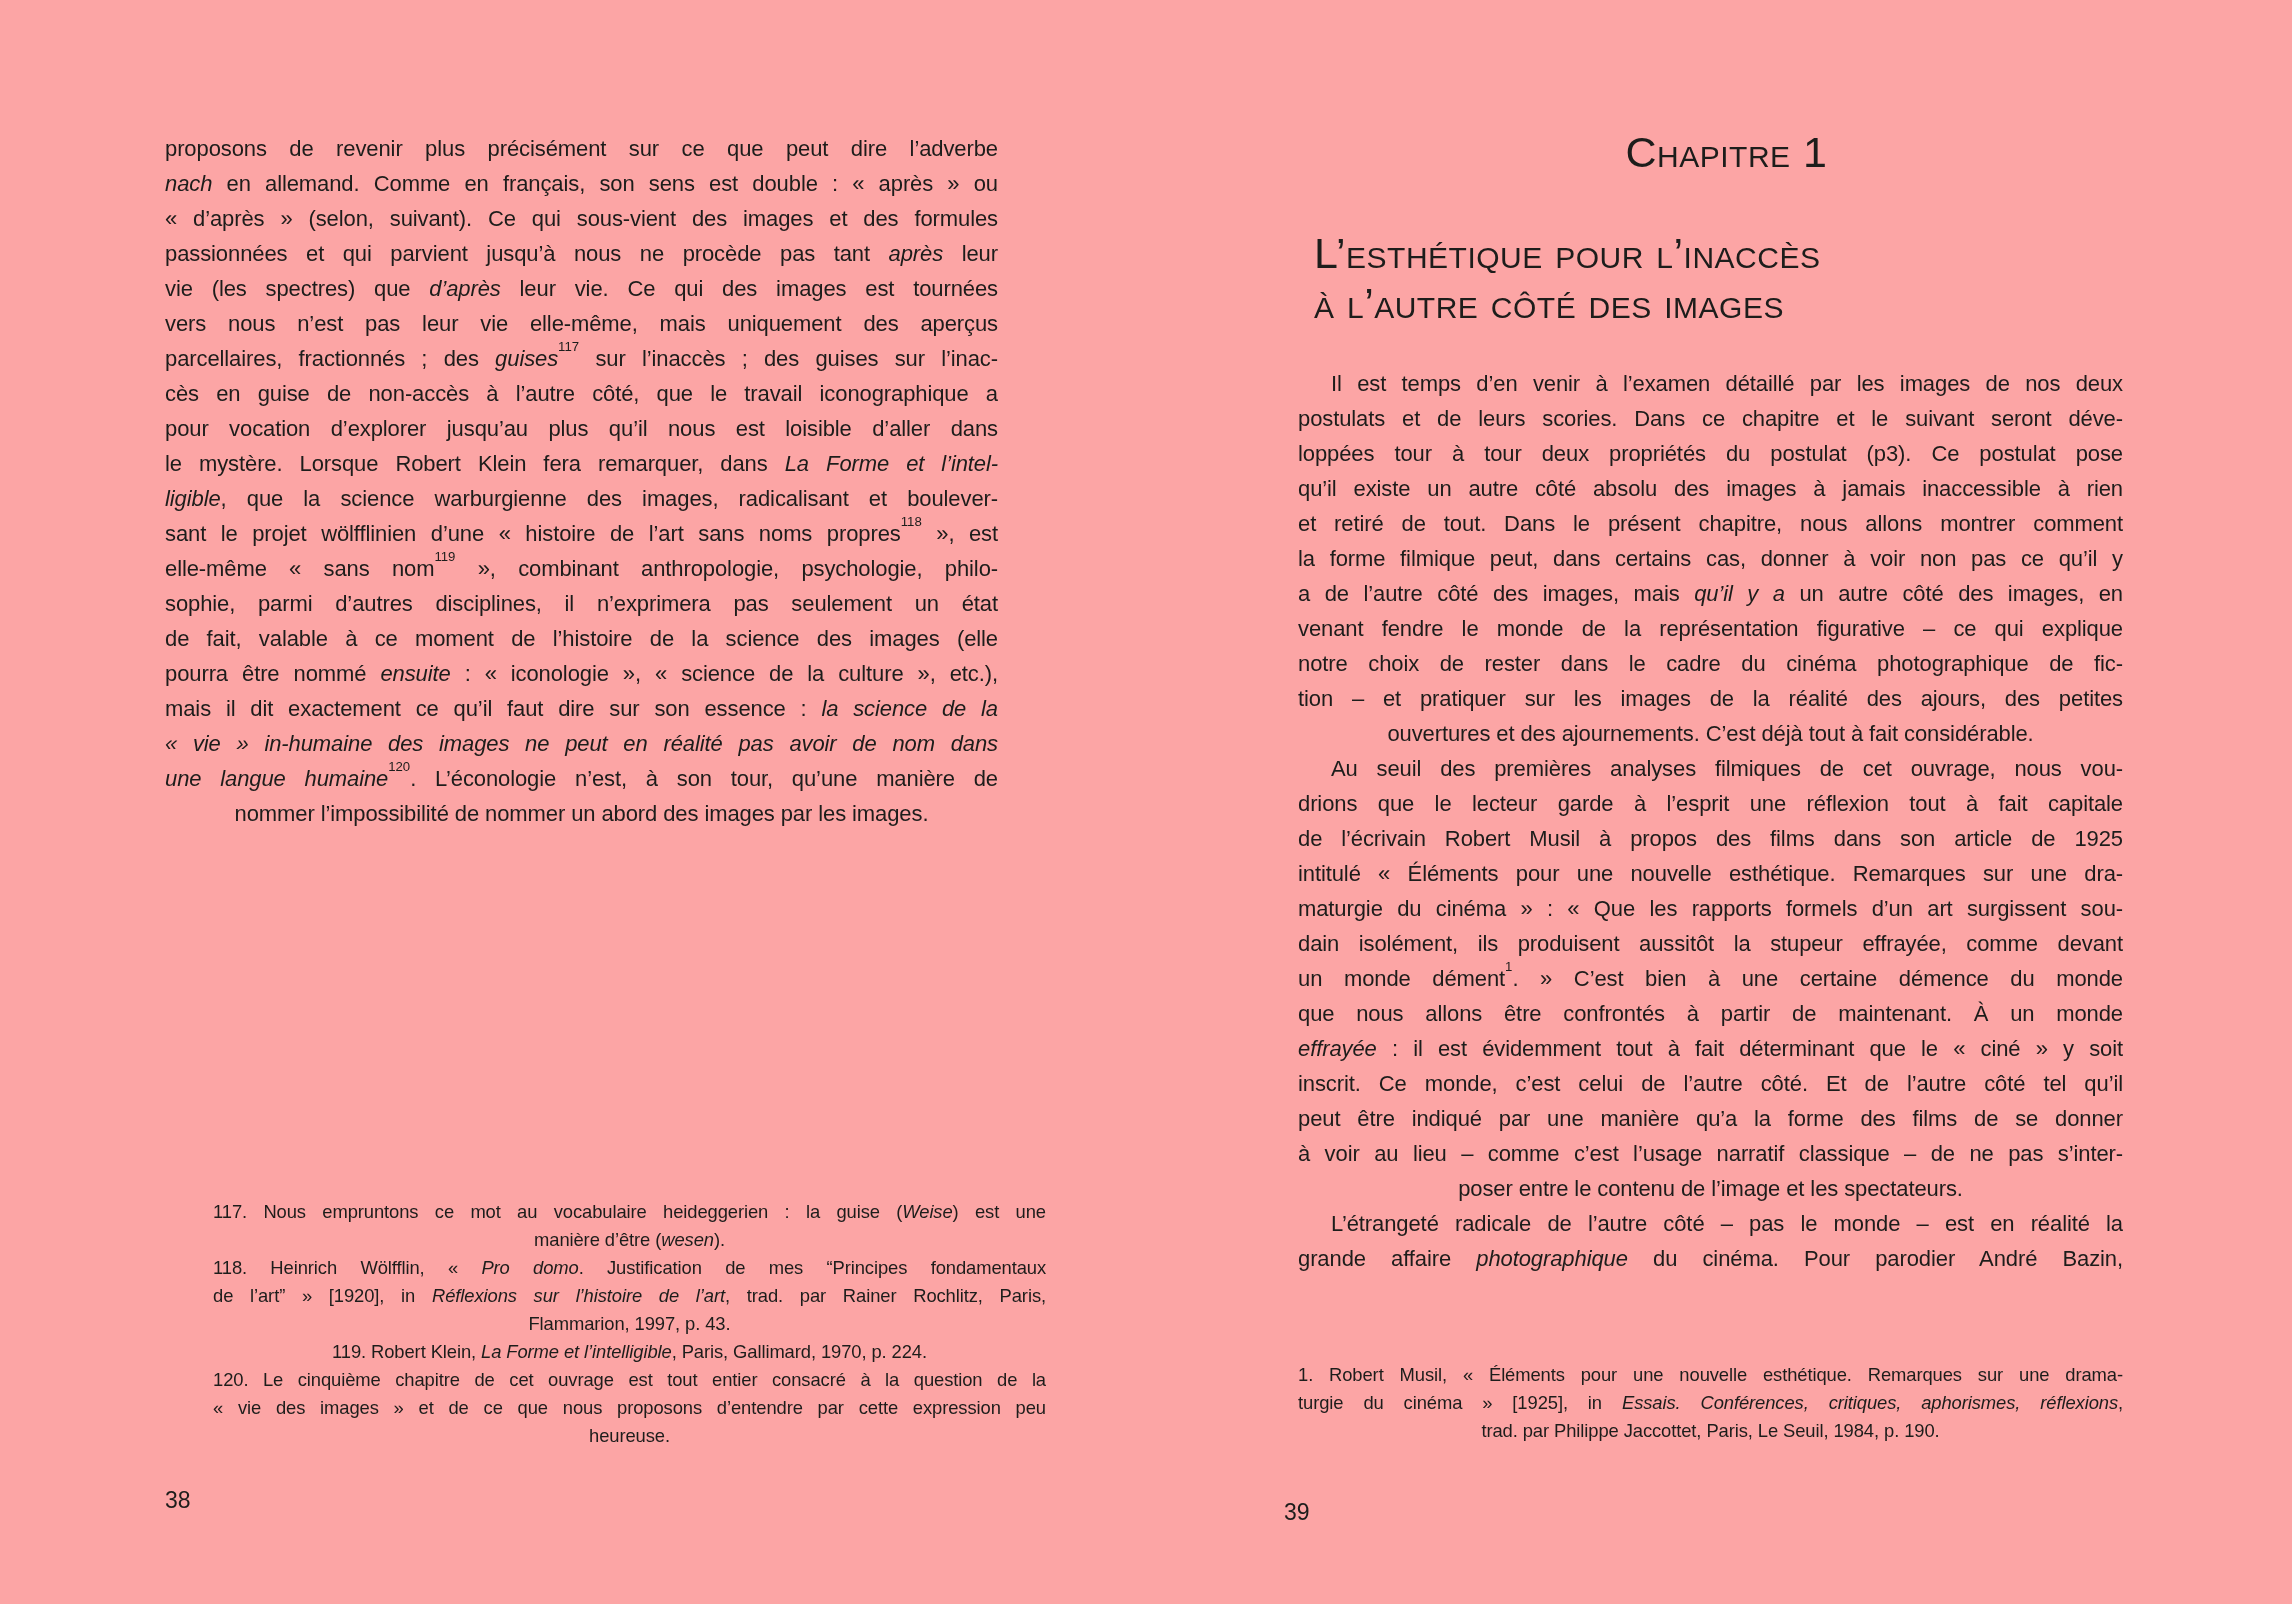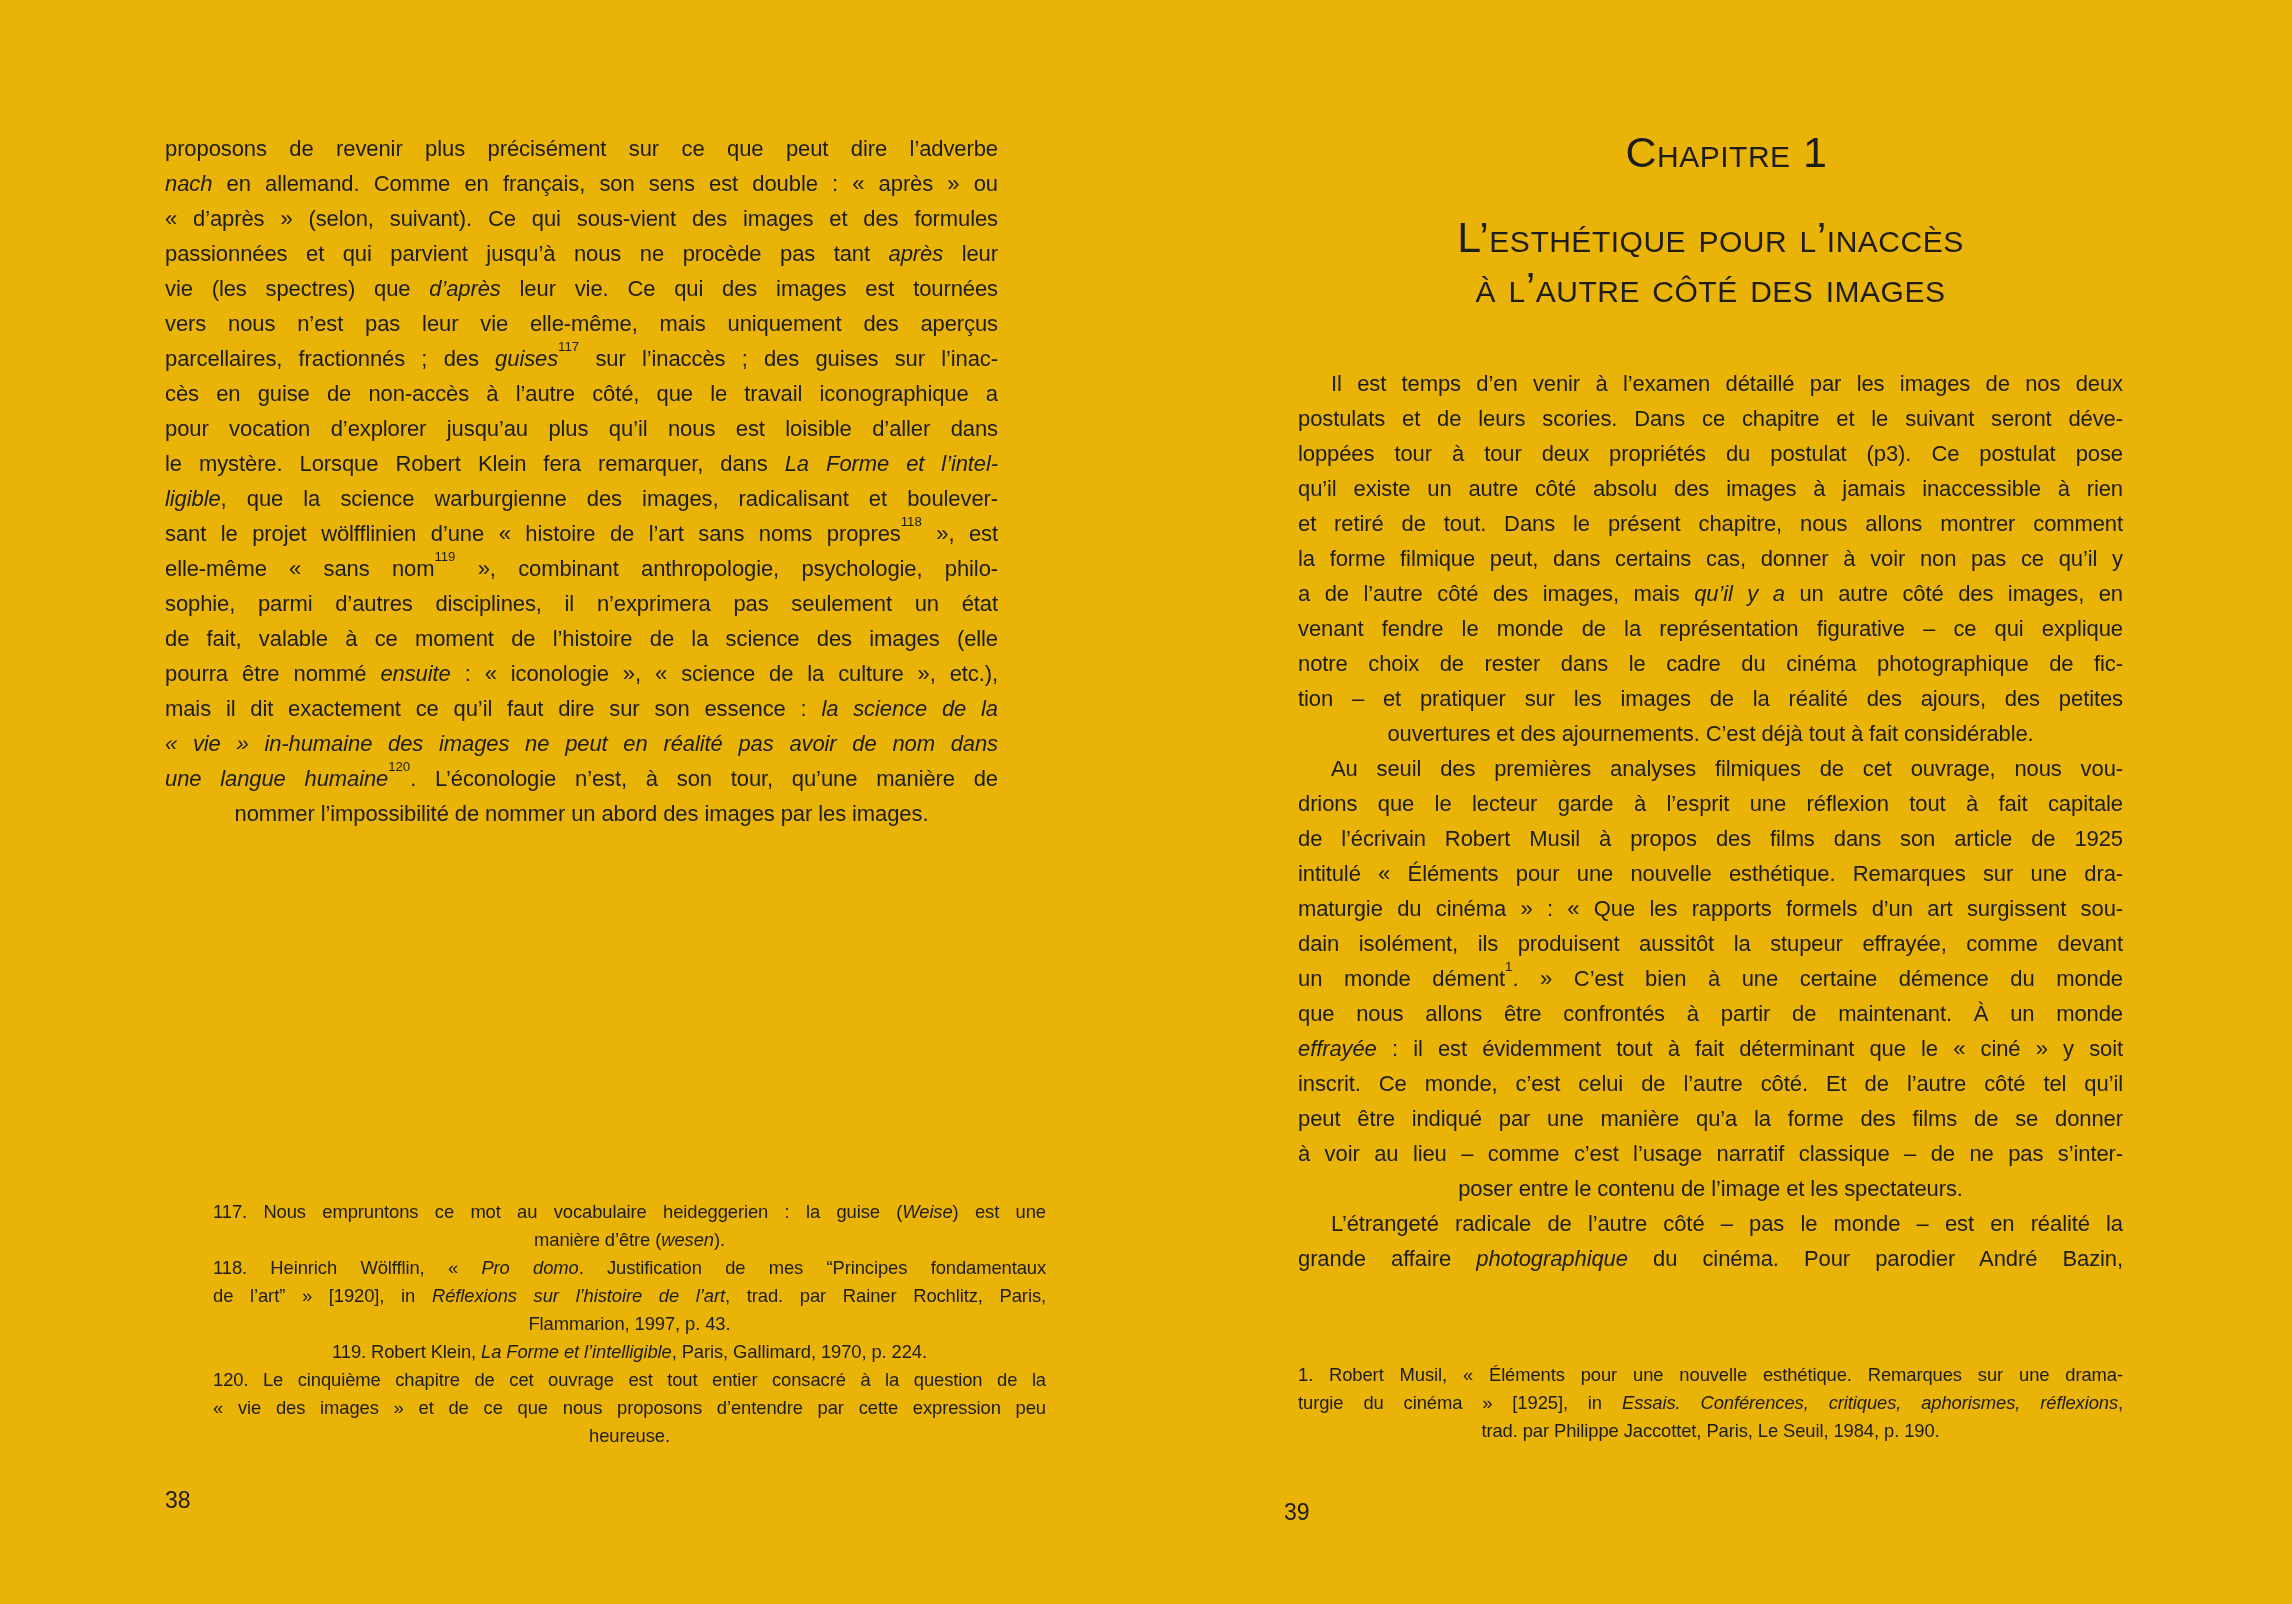--- a/index.html
+++ b/index.html
@@ -15,38 +15,38 @@
   .right .body-text{left:152px;top:366px;width:825px;}
   .tl{white-space:normal;text-align:center;}
   .tl.just{text-align:justify;text-align-last:justify;}
   .tl.ind{text-indent:33px;}
   i{font-style:italic;}
   sup{font-size:0.6em;line-height:0;position:relative;top:-0.48em;letter-spacing:0;margin-top:20px;}
 
   
   .chapter-label{position:absolute;left:152px;top:115px;width:825px;margin:16px;
     font-size:43px;font-weight:400;font-variant:small-caps;text-align:center;line-height:43px;letter-spacing:0.5px;}
-  .chapter-title{position:absolute;left:152px;top:212px;width:825px;margin:0;
-    font-size:43px;font-weight:400;font-variant:small-caps;text-align:center;line-height:50px;letter-spacing:0.5px;}
+  .chapter-title{position:absolute;left:152px;top:212px;width:825px;margin:16px;
+    font-size:43px;font-weight:400;font-variant:small-caps;text-align:left;line-height:50px;letter-spacing:0.5px;}
   .title-line{display:block;}
 
   
   .footnotes{position:absolute;font-size:18.4px;line-height:28px;letter-spacing:-0.1px;}
   .left .footnotes{left:165px;top:1198px;width:833px;margin-left:48px;}
   .right .footnotes{left:152px;top:1361px;width:825px;}
 
   
   .page-number{position:absolute;top:1487px;font-size:23px;}
   .left .page-number{left:165px;}
   .right .page-number{left:138px;margin-top:12px;}
 </style>
 </head>
 <body>
 
-<div class="spread" style="background: #eab308; color: rgb(29, 29, 27);">
+<div class="spread" style="background: #fca5a5; color: rgb(29, 29, 27);">
 
   <section class="page left">
     <div class="body-text">
         <div class="tl just">proposons de revenir plus précisément sur ce que peut dire l’adverbe</div>
         <div class="tl just"><i>nach</i> en allemand. Comme en français, son sens est double : « après » ou</div>
         <div class="tl just">« d’après » (selon, suivant). Ce qui sous-vient des images et des formules</div>
         <div class="tl just">passionnées et qui parvient jusqu’à nous ne procède pas tant <i>après</i> leur</div>
         <div class="tl just">vie (les spectres) que <i>d’après</i> leur vie. Ce qui des images est tournées</div>
         <div class="tl just">vers nous n’est pas leur vie elle-même, mais uniquement des aperçus</div>
         <div class="tl just">parcellaires, fractionnés ; des <i>guises</i><sup>117</sup> sur l’inaccès ; des guises sur l’inac-</div>

